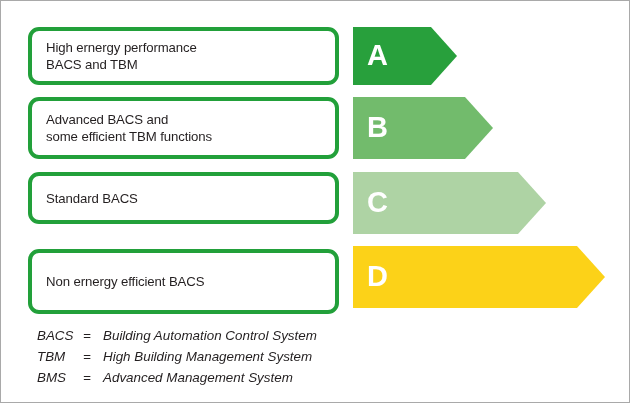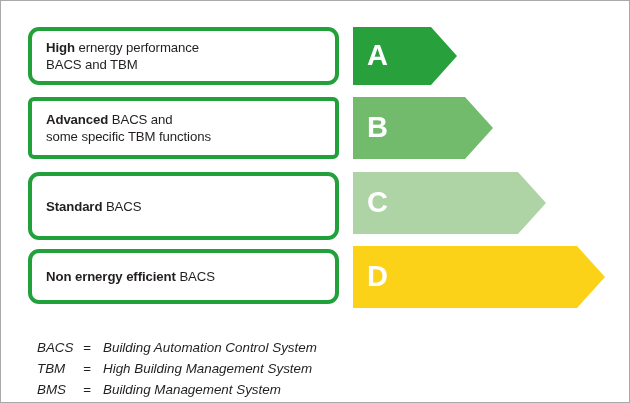--- a/index.html
+++ b/index.html
@@ -46,21 +46,21 @@
     padding: 0 0 0 14px;
   }
   .label-text {
     font-size: 13.2px;
     line-height: 17px;
     color: #231f20;
     letter-spacing: -0.1px;
     white-space: pre-line;
   }
   .label-text .strong {
-    font-weight: bold;
+    font-weight: normal;
   }
   
   .arrow {
     position: absolute;
     top: 0;
     left: 352px;
     height: 100%;
   }
   .arrow svg {
     display: block;
@@ -93,21 +93,20 @@
     width: 46px;
     text-align: left;
     white-space: pre;
   }
   .legend-eq {
     width: 20px;
     text-align: left;
   }
   .legend-def {
     white-space: pre;
-    margin-top: 12px;
   }
 </style>
 </head>
 <body>
 
 <div id="figure" style="border-color: rgb(169, 169, 169); background: rgb(255, 255, 255);">
 
   <div class="rows">
 
     <div class="row" style="top:26px;height:58px;">
@@ -122,62 +121,62 @@
       </div>
     </div>
 
     <div class="row" style="top:96px;height:62px;">
       <div class="arrow" style="width:140px;">
         <svg viewBox="0 0 140 62" preserveAspectRatio="none">
           <polygon points="0,0 112,0 140,31 112,62 0,62" fill="#72bb6c"></polygon>
         </svg>
       </div>
       <div class="grade-letter" style="top:16px;">B</div>
-      <div class="label-box" style="height: 62px; border-color: rgb(34, 160, 58); border-radius: 6px;">
-        <div class="label-text"><span class="strong">Advanced</span><span> BACS and</span><br><span>some specific TBM functions</span></div>
+      <div class="label-box" style="height: 62px; border-color: rgb(34, 160, 58);">
+        <div class="label-text"><span class="strong">Advanced</span><span> BACS and</span><br><span>some efficient TBM functions</span></div>
       </div>
     </div>
 
     <div class="row" style="top:171px;height:62px;">
       <div class="arrow" style="width:193px;">
         <svg viewBox="0 0 193 62" preserveAspectRatio="none">
           <polygon points="0,0 165,0 193,31 165,62 0,62" fill="#aed3a4"></polygon>
         </svg>
       </div>
       <div class="grade-letter" style="top:16px;">C</div>
-      <div class="label-box" style="height: 68px; border-color: rgb(34, 160, 58);">
+      <div class="label-box" style="height: 52px; border-color: rgb(34, 160, 58);">
         <div class="label-text"><span class="strong">Standard</span><span> BACS</span></div>
       </div>
     </div>
 
     <div class="row" style="top:245px;height:62px;">
       <div class="arrow" style="width:252px;">
         <svg viewBox="0 0 252 62" preserveAspectRatio="none">
           <polygon points="0,0 224,0 252,31 224,62 0,62" fill="#fcd218"></polygon>
         </svg>
       </div>
       <div class="grade-letter" style="top:16px;">D</div>
-      <div class="label-box" style="height: 55px; top: 3px; border-color: rgb(34, 160, 58); text-align: center;">
+      <div class="label-box" style="height: 65px; top: 3px; border-color: rgb(34, 160, 58); text-align: center;">
         <div class="label-text"><span class="strong">Non ernergy efficient</span><span> BACS</span></div>
       </div>
     </div>
 
   </div>
 
   <div class="legend">
     <div class="legend-row">
       <span class="legend-abbr">BACS</span>
       <span class="legend-eq">=</span>
       <span class="legend-def">Building Automation Control System</span>
     </div>
     <div class="legend-row">
       <span class="legend-abbr">TBM</span>
       <span class="legend-eq">=</span>
       <span class="legend-def">High Building Management System</span>
     </div>
     <div class="legend-row">
       <span class="legend-abbr">BMS</span>
       <span class="legend-eq">=</span>
-      <span class="legend-def">Building Management System</span>
+      <span class="legend-def">Advanced Management System</span>
     </div>
   </div>
 
 </div>
 
 </body></html>

